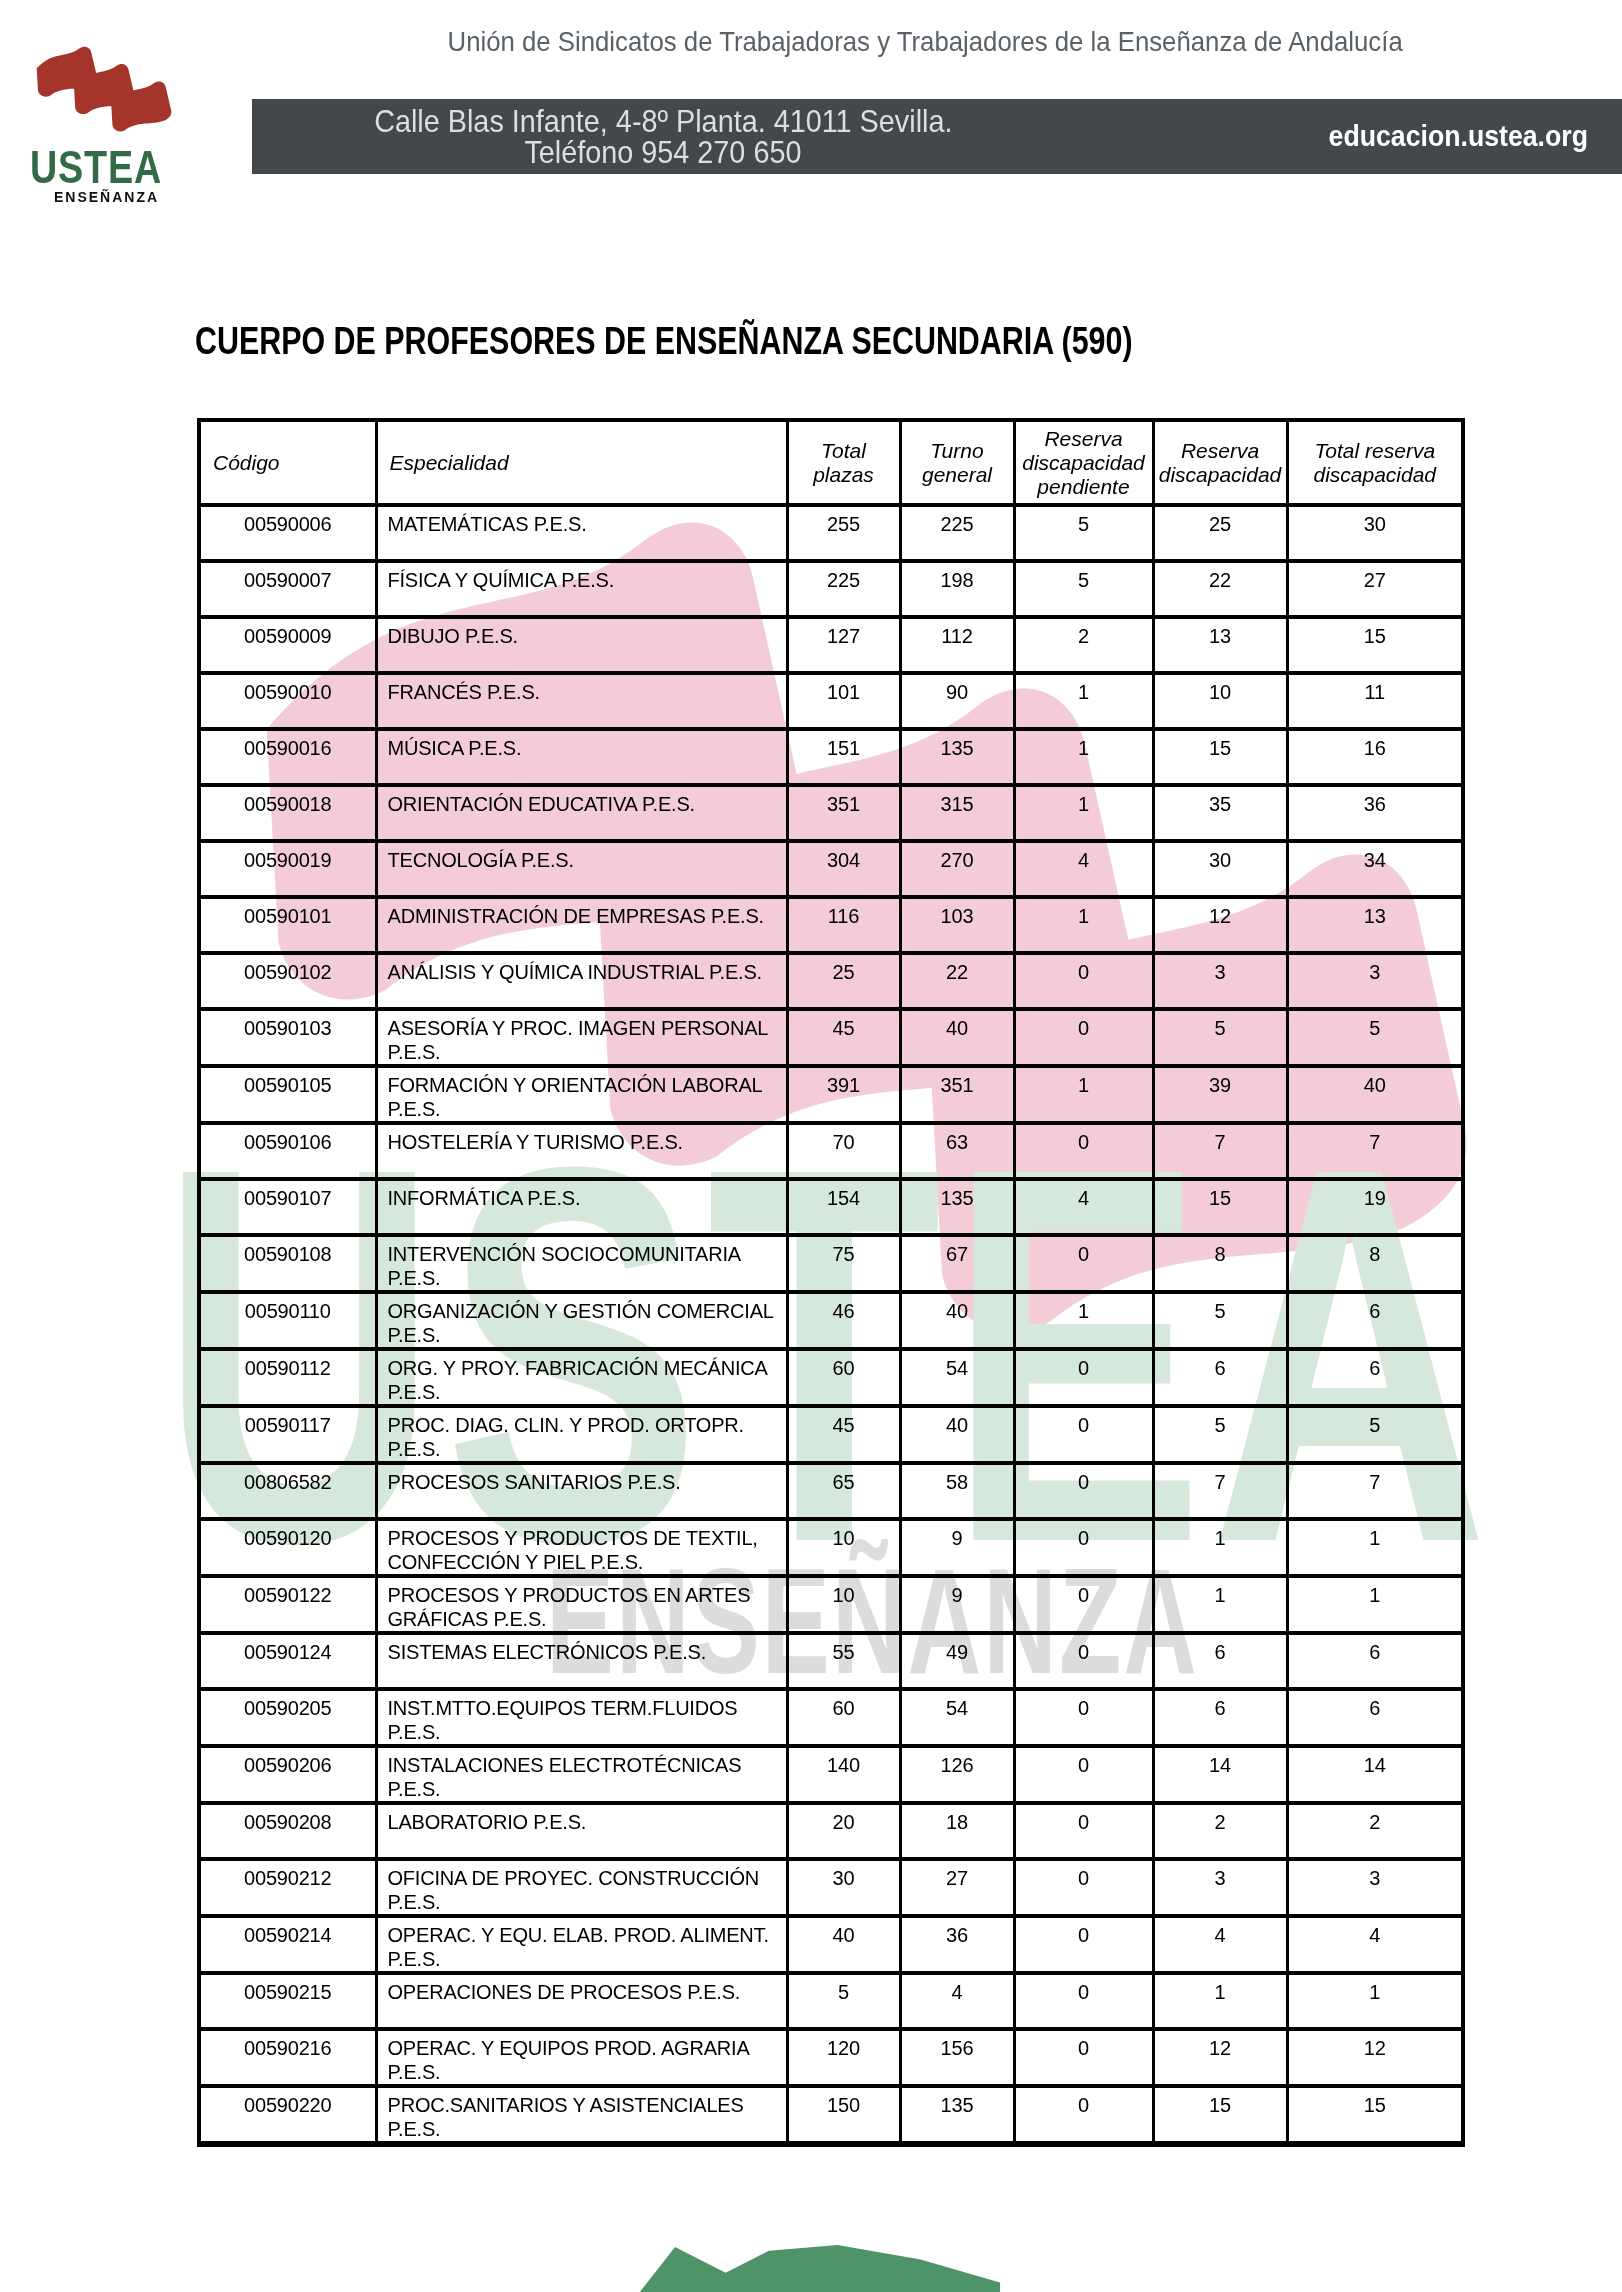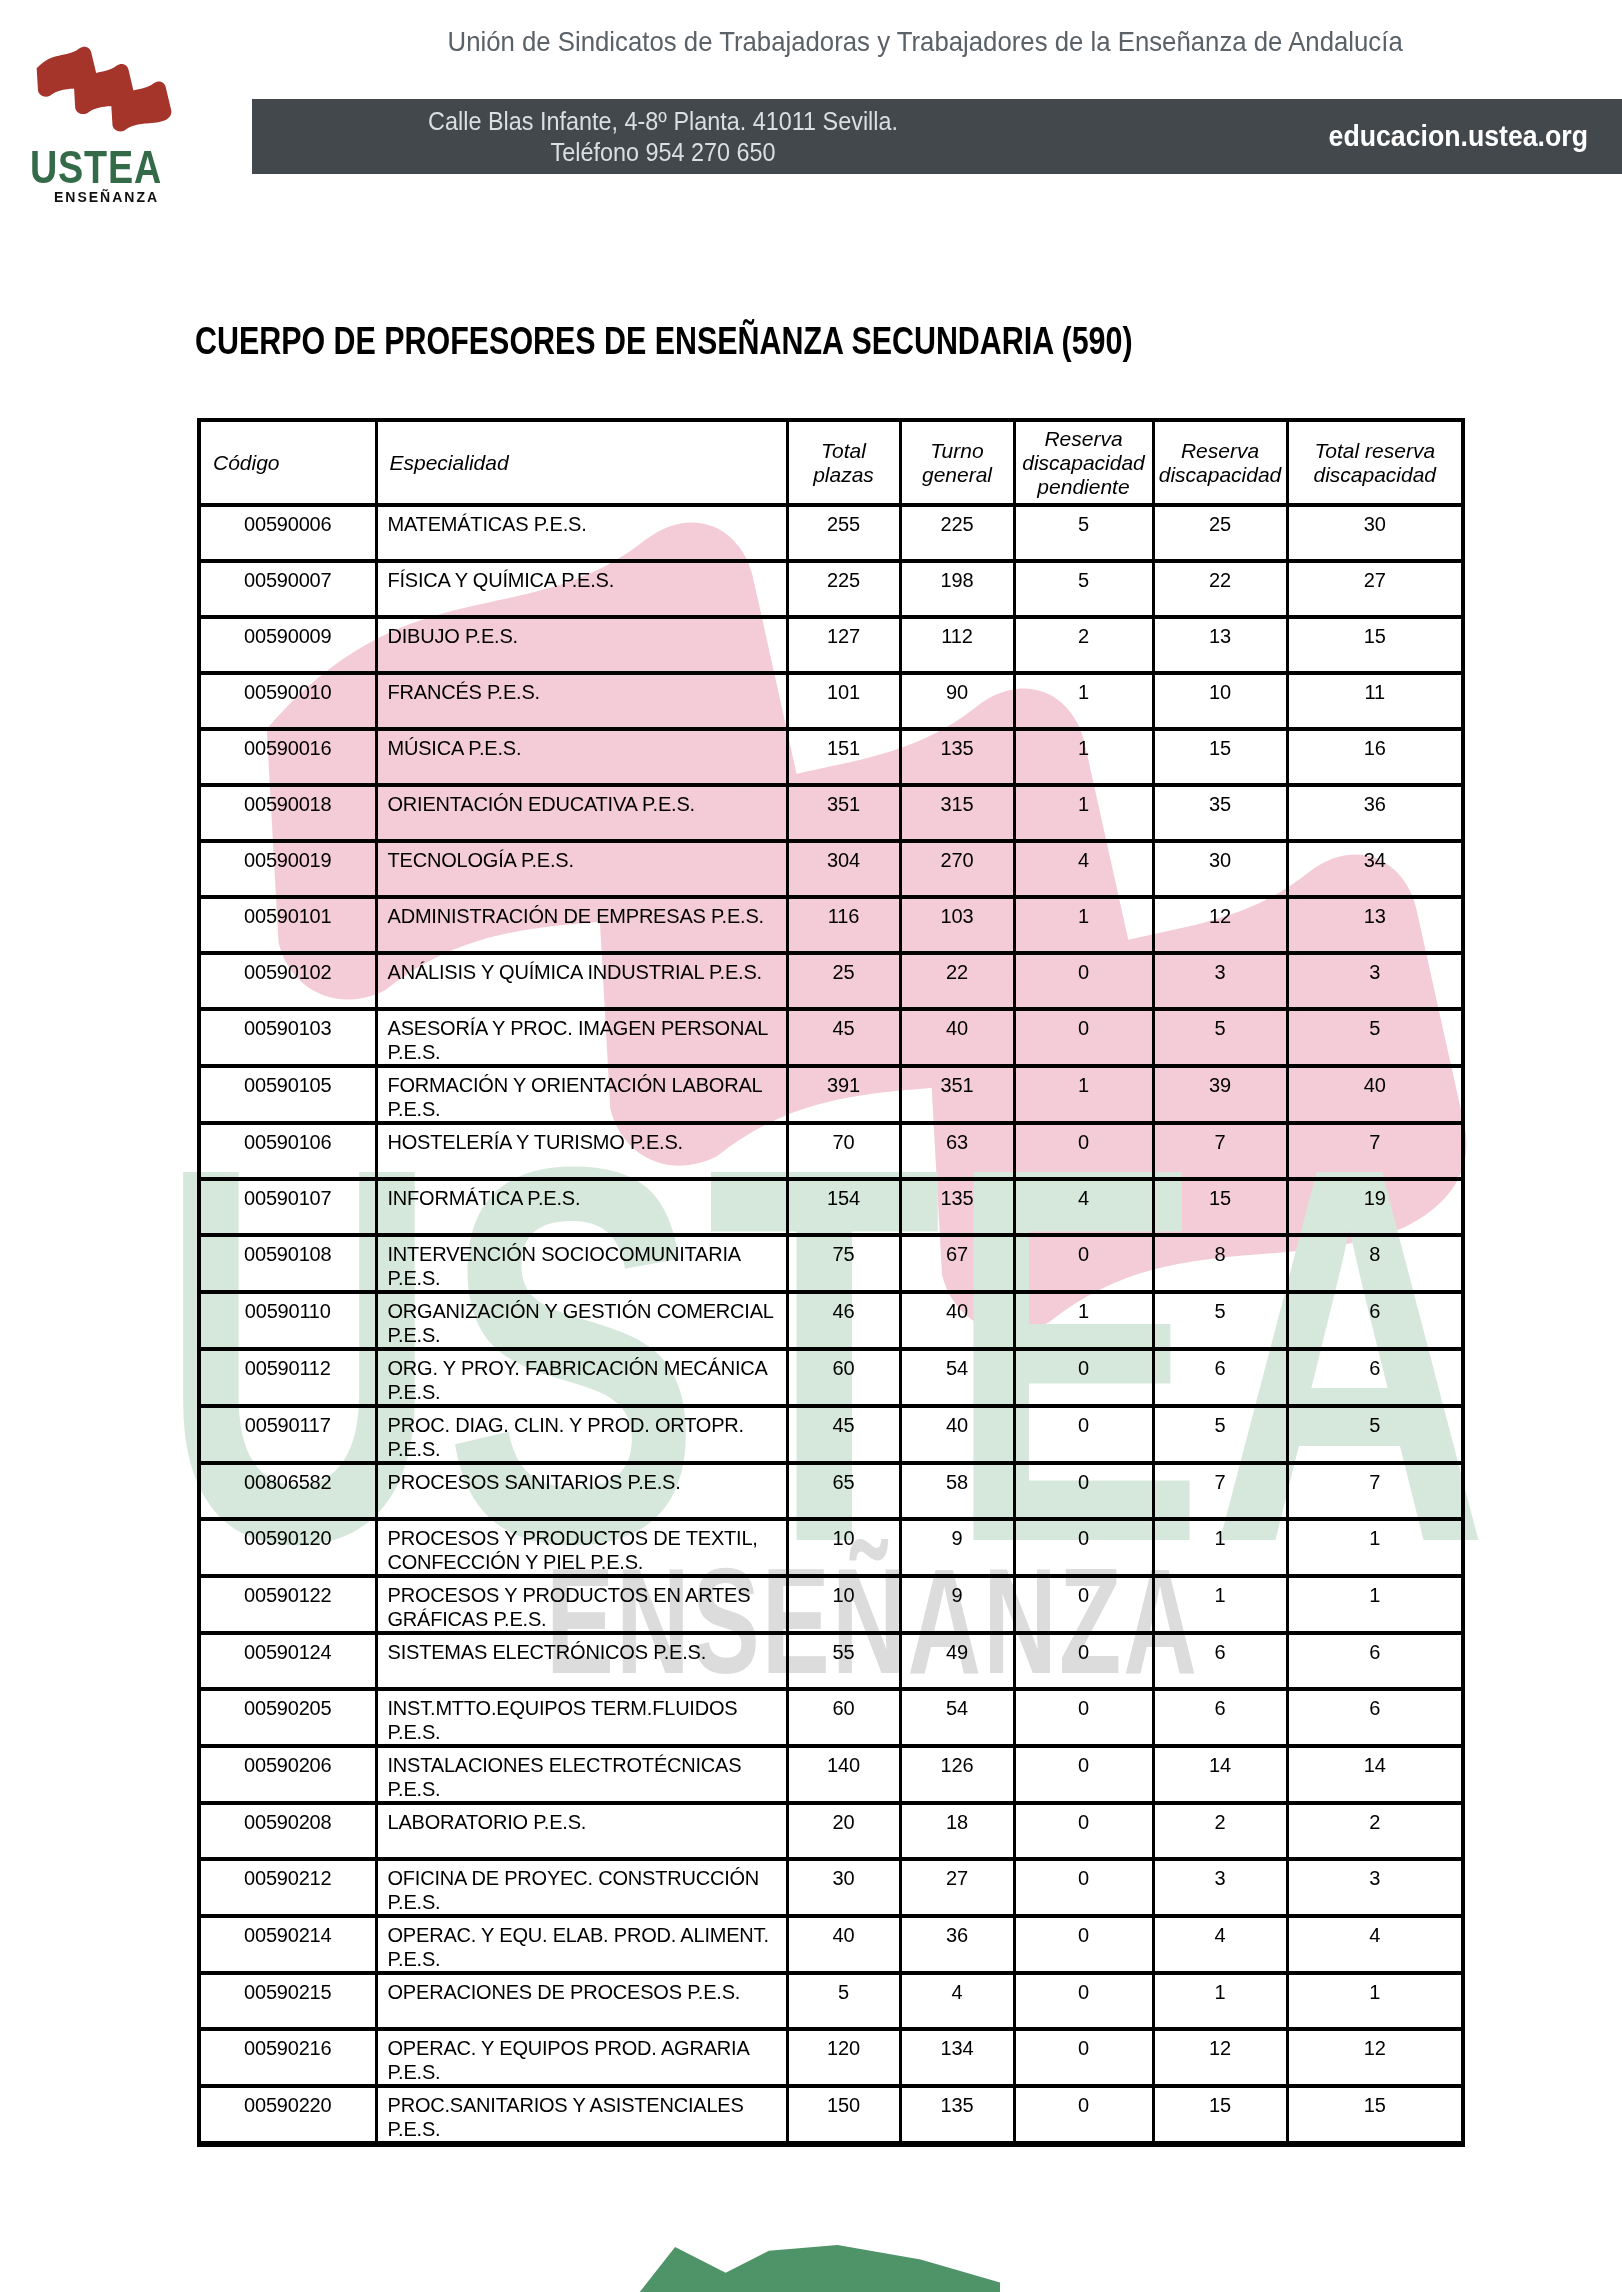--- a/index.html
+++ b/index.html
@@ -10,21 +10,21 @@
   }
   
   .tagline{
     position:absolute;left:248px;right:20px;top:26px;text-align:center;
     font-size:28px;color:#5a6167;white-space:nowrap;
   }
   .tagline .cond{display:inline-block;transform:scaleX(.92);transform-origin:center;}
   .topbar{position:absolute;left:252px;top:99px;width:1370px;height:75px;background:#43484d;}
   .topbar-address{
     position:absolute;left:0;top:7px;width:822px;text-align:center;
-    color:#dcdfe1;font-size:26px;line-height:31px;
+    color:#dcdfe1;font-size:32px;line-height:31px;
   }
   .topbar-address .cond{display:inline-block;transform:scaleX(.9);transform-origin:center;}
   .topbar-site{
     position:absolute;right:34px;top:21px;color:#ffffff;font-weight:bold;font-size:29px;
   }
   .topbar-site .cond{display:inline-block;transform:scaleX(.92);transform-origin:right;}
   .logo{position:absolute;left:30px;top:36px;width:178px;}
   .logo-flags{display:block;margin-left:4px;}
   .logo-name{
     font-weight:bold;font-size:46px;color:#336b48;line-height:44px;margin-top:2px;
@@ -392,21 +392,21 @@
           <td class="num">5</td>
           <td class="num">4</td>
           <td class="num">0</td>
           <td class="num">1</td>
           <td class="num">1</td>
         </tr>
         <tr>
           <td class="code">00590216</td>
           <td class="esp">OPERAC. Y EQUIPOS PROD. AGRARIA P.E.S.</td>
           <td class="num">120</td>
-          <td class="num">134</td>
+          <td class="num">156</td>
           <td class="num">0</td>
           <td class="num">12</td>
           <td class="num">12</td>
         </tr>
         <tr>
           <td class="code">00590220</td>
           <td class="esp">PROC.SANITARIOS Y ASISTENCIALES P.E.S.</td>
           <td class="num">150</td>
           <td class="num">135</td>
           <td class="num">0</td>

